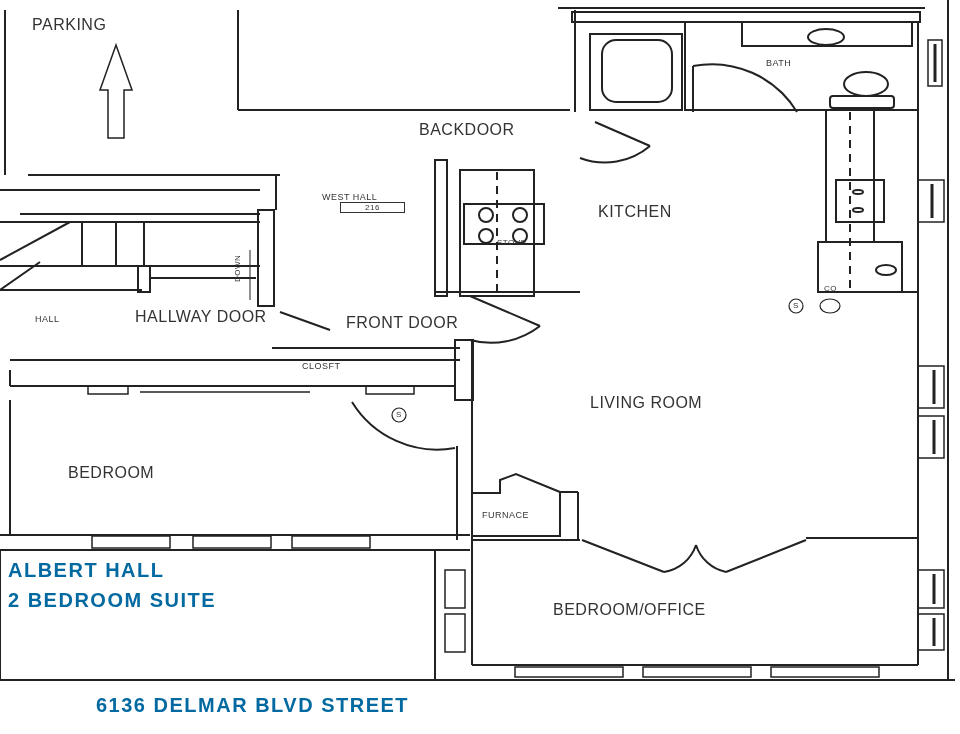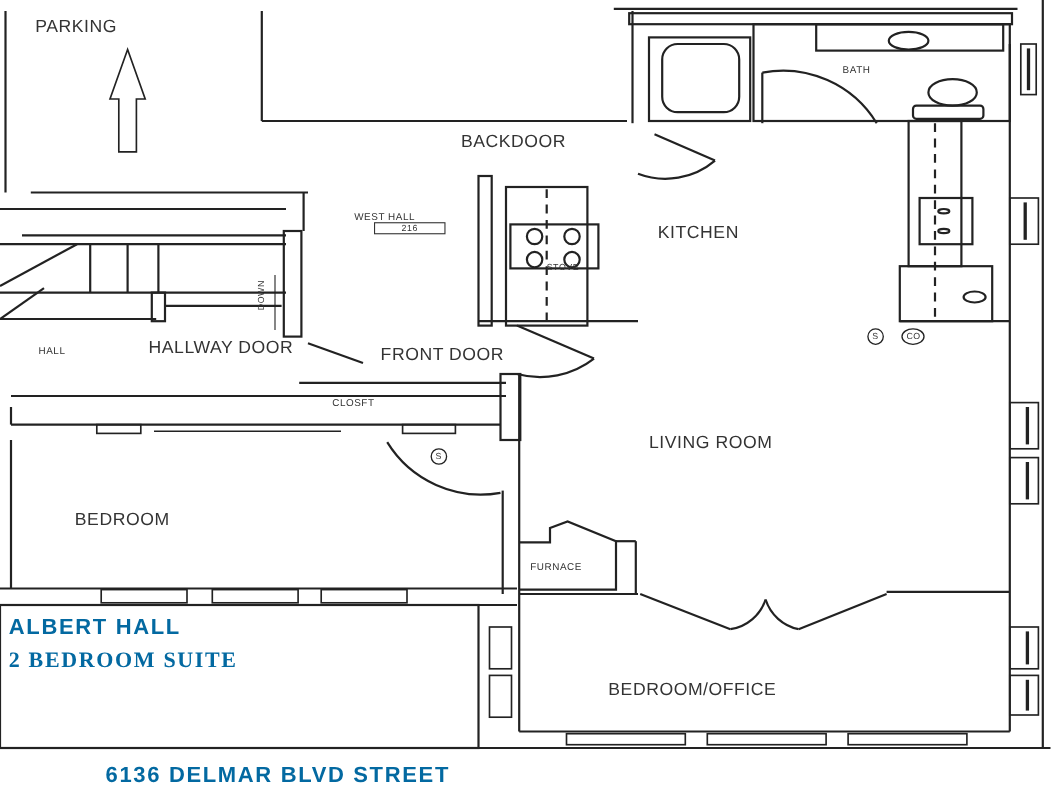--- a/index.html
+++ b/index.html
@@ -160,20 +160,20 @@
 <div class="lbl" style="left:598px;top:203px;">KITCHEN</div>
 <div class="lbl xs" style="left:497px;top:222px;margin-top:16px;">STOVE</div>
 <div class="lbl sm" style="left:6px;top:314px;padding-left:29px;">HALL</div>
 <div class="lbl xs" style="left:233px;top:282px;transform:rotate(-90deg);transform-origin:left top;">DOWN</div>
 <div class="lbl" style="left:135px;top:308px;">HALLWAY DOOR</div>
 <div class="lbl" style="left:346px;top:314px;">FRONT DOOR</div>
 <div class="lbl sm" style="left:302px;top:361px;">CLOSFT</div>
 <div class="lbl" style="left:590px;top:394px;">LIVING ROOM</div>
 <div class="lbl" style="left:68px;top:464px;text-align:center;">BEDROOM</div>
 <div class="lbl sm" style="left:482px;top:510px;">FURNACE</div>
-<div class="lbl" style="left:553px;top:601px;margin-top:18px;">BEDROOM/OFFICE</div>
+<div class="lbl" style="left:553px;top:601px;">BEDROOM/OFFICE</div>
 <div class="lbl xs" style="left:396px;top:410px;">S</div>
 <div class="lbl xs" style="left:793px;top:301px;">S</div>
-<div class="lbl xs" style="left:824px;top:301px;">CO</div>
+<div class="lbl xs" style="left:824px;top:284px;">CO</div>
 
 <div class="lbl big" style="left:8px;top:559px;">ALBERT HALL</div>
-<div class="lbl big" style="left:8px;top:589px;font-family:Liberation Serif, serif;">2 BEDROOM SUITE</div>
+<div class="lbl big" style="left:8px;top:589px;">2 BEDROOM SUITE</div>
 <div class="lbl big" style="left:96px;top:694px;">6136 DELMAR BLVD STREET</div>
 
 </body></html>

